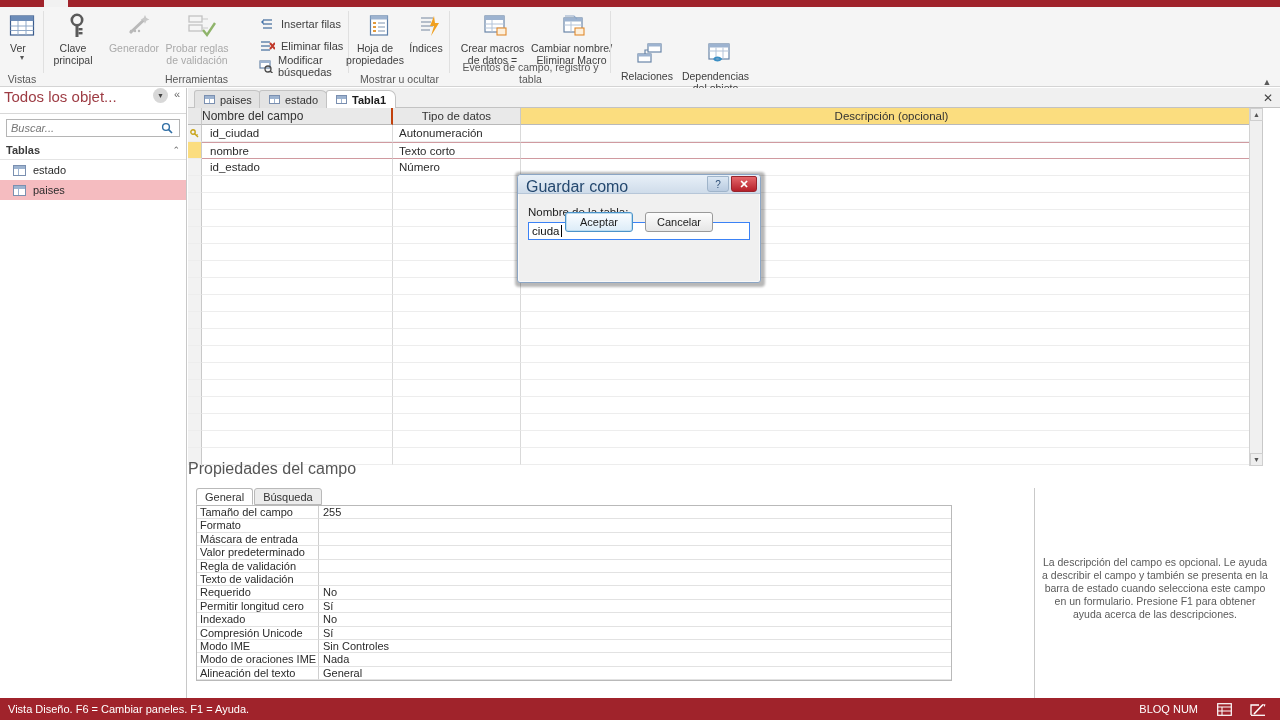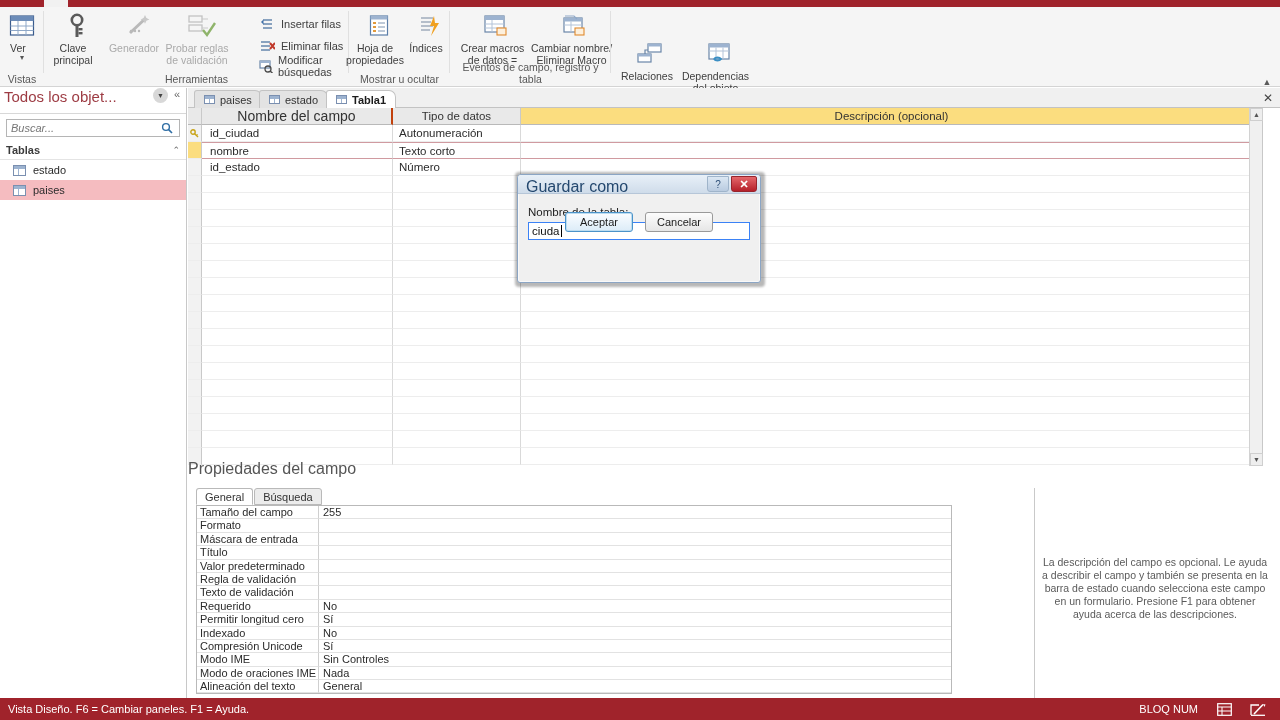--- a/index.html
+++ b/index.html
@@ -142,21 +142,21 @@
   }
 
   
   .grid {
     position:absolute; left:188px; top:108px; width:1075px; height:358px;
     background:#fff; border-right:1px solid #c8c8c8;
   }
   .grid-head { display:flex; height:17px; }
   .gh-sel { width:14px; background:#e9e9e9; border-right:1px solid #c9c9c9; border-bottom:1px solid #b9b9b9;}
   .gh-name { width:191px; background:#e9e9e9; border-right:2px solid #c2410c; border-bottom:1px solid #b9b9b9;
-             text-align:center; font-size:14px; color:#333; line-height:17px;}
+             text-align:left; font-size:12px; color:#333; line-height:17px;}
   .gh-type { width:128px; background:#e9e9e9; border-right:1px solid #c9c9c9; border-bottom:1px solid #b9b9b9;
              text-align:center; font-size:11.5px; color:#333; line-height:17px;}
   .gh-desc { flex:1; background:#fbdd7f; border-bottom:1px solid #b9b9b9;
              text-align:center; font-size:11.5px; color:#333; line-height:17px;}
 
   .grow { display:flex; height:17px; }
   .grow .c-sel {
     width:14px; border-right:1px solid #c9c9c9; border-bottom:1px solid #ededed;
     background:#f2f2f2; display:flex; align-items:center; justify-content:center;
   }
@@ -713,24 +713,20 @@
         <div class="prow">
           <div class="pname">Tamaño del campo</div>
           <div class="pval">255</div>
         </div>
         <div class="prow">
           <div class="pname">Formato</div>
           <div class="pval"></div>
         </div>
         <div class="prow">
           <div class="pname">Máscara de entrada</div>
-          <div class="pval"></div>
-        </div>
-        <div class="prow">
-          <div class="pname">Título</div>
           <div class="pval"></div>
         </div>
         <div class="prow">
           <div class="pname">Valor predeterminado</div>
           <div class="pval"></div>
         </div>
         <div class="prow">
           <div class="pname">Regla de validación</div>
           <div class="pval"></div>
         </div>

